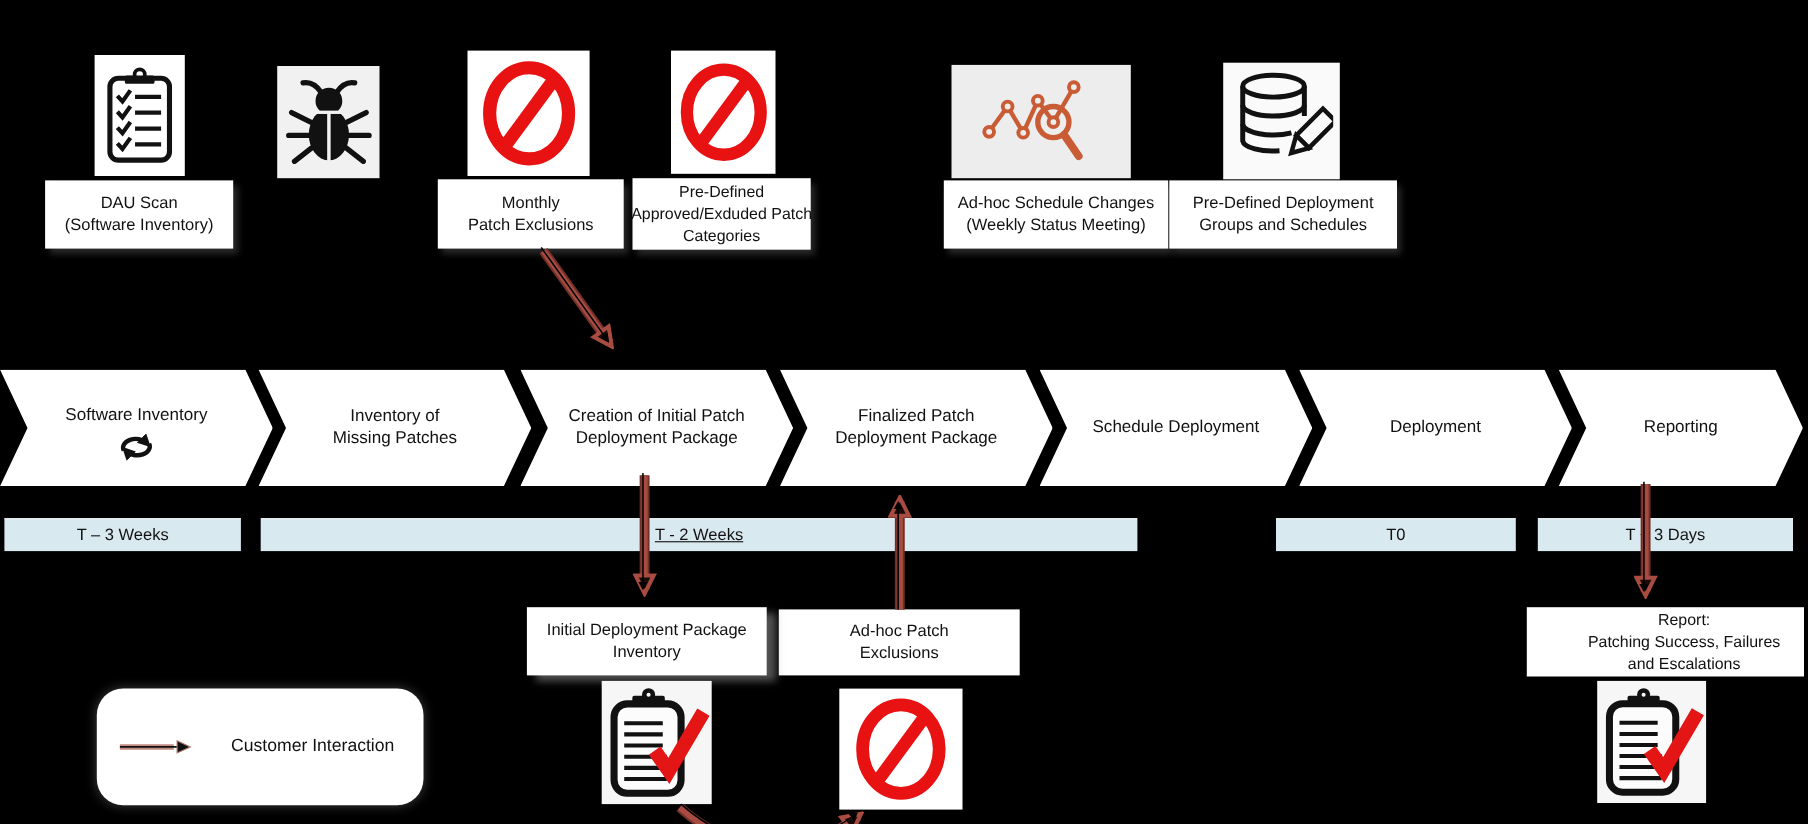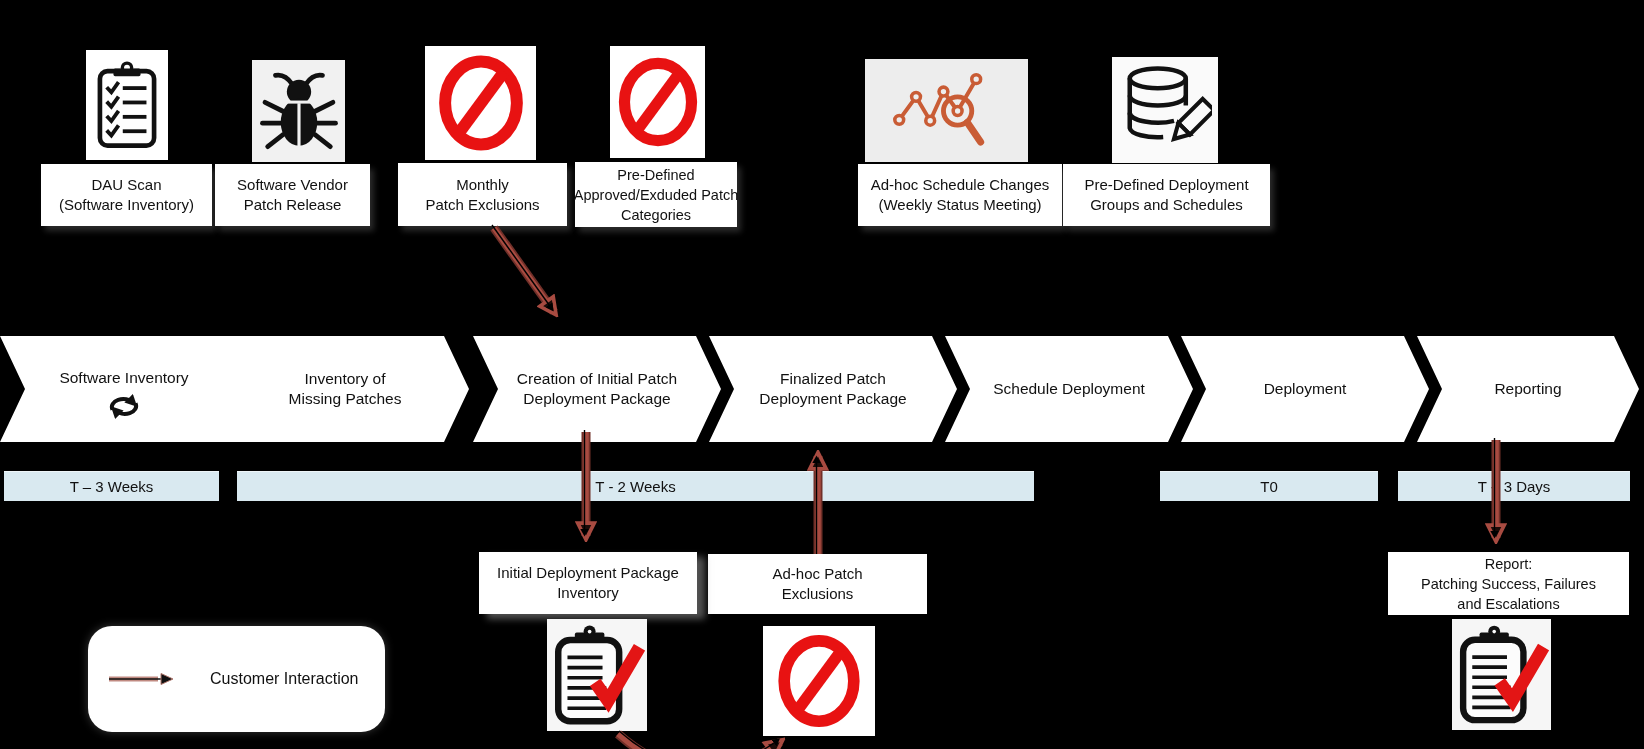--- a/index.html
+++ b/index.html
@@ -88,24 +88,20 @@
         <path d="M65 50 L85 40"></path>
           <path d="M67 64 L88 64"></path>
           <path d="M64 77 L82 91"></path>
       </g>
       <circle cx="46" cy="28" r="14" fill="#111"></circle>
       <ellipse cx="46" cy="63" rx="21" ry="27" fill="#111"></ellipse>
       <rect x="24" y="38" width="44" height="3.5" fill="#f1f1f1"></rect>
       <rect x="44.2" y="41" width="3.6" height="50" fill="#f1f1f1"></rect>
     </svg>
   </div>
-  <div class="lbl" style="left:215px;top:120px;width:155px;height:62px;">
-    <span>Software Vendor</span>
-    <span>Patch Release</span>
-  </div>
 
   <div class="icon-sq" style="left:425px;top:2px;width:111px;height:114px;background:#fff;">
     <svg width="92" height="104" viewBox="0 0 100 112">
       <ellipse cx="50" cy="56" rx="39" ry="45" fill="none" stroke="#e81212" stroke-width="13"></ellipse>
       <line x1="25" y1="90" x2="75" y2="22" stroke="#e81212" stroke-width="13"></line>
     </svg>
   </div>
   <div class="lbl" style="left:398px;top:119px;width:169px;height:63px;">
     <span>Monthly</span>
     <span>Patch Exclusions</span>
@@ -169,21 +165,21 @@
           <defs>
             <marker id="syh" viewBox="0 0 10 10" refX="5" refY="5" markerWidth="3" markerHeight="3" orient="auto">
                 <path d="M0 0 L10 5 L0 10 Z" fill="#111"></path>
               </marker>
           </defs>
           <path d="M9 22 A 13 9 0 0 1 32 14" stroke="#111" stroke-width="4.5" fill="none" marker-end="url(#syh)"></path>
           <path d="M35 15 A 13 9 0 0 1 12 23" stroke="#111" stroke-width="4.5" fill="none" marker-end="url(#syh)"></path>
         </svg>
       </span>
     </div>
-    <div class="chev" style="left:221px;width:248px;">
+    <div class="chev" style="left:235px;width:248px;">
       <span>Inventory of</span>
       <span>Missing Patches</span>
     </div>
     <div class="chev" style="left:473px;width:248px;">
       <span>Creation of Initial Patch</span>
       <span>Deployment Package</span>
     </div>
     <div class="chev" style="left:709px;width:248px;">
       <span>Finalized Patch</span>
       <span>Deployment Package</span>
@@ -193,33 +189,33 @@
     </div>
     <div class="chev" style="left:1181px;width:248px;">
       <span>Deployment</span>
     </div>
     <div class="chev" style="left:1417px;width:222px;">
       <span>Reporting</span>
     </div>
   </div>
 
   <div class="tbar" style="left:4px;width:215px;">T – 3 Weeks</div>
-  <div class="tbar" style="left:237px;width:797px;">T - 2 Weeks</div>
+  <div class="tbar" style="left:237px;width:797px;text-decoration:underline;">T - 2 Weeks</div>
   <div class="tbar" style="left:1160px;width:218px;">T0</div>
   <div class="tbar" style="left:1398px;width:232px;">T + 3 Days</div>
 
   <div class="outbox" style="left:708px;top:510px;width:219px;height:60px;">
     <span>Ad-hoc Patch</span>
     <span>Exclusions</span>
   </div>
   <div class="outbox shadow-r" style="left:479px;top:508px;width:218px;height:62px;">
     <span>Initial Deployment Package</span>
     <span>Inventory</span>
   </div>
-  <div class="outbox" style="left:1388px;top:508px;width:241px;height:63px;font-size:14.5px;line-height:20px;">
+  <div class="outbox" style="left:1388px;top:508px;width:218px;height:63px;font-size:14.5px;line-height:20px;padding-left:34px;">
     <span>Report:</span>
     <span>Patching Success, Failures</span>
     <span>and Escalations</span>
   </div>
 
   <div class="icon-sq" style="left:547px;top:575px;width:100px;height:112px;background:#f6f6f6;">
     <svg width="96" height="104" viewBox="0 0 104 112">
       <rect x="10" y="18" width="66" height="88" rx="13" fill="#fcfcfc" stroke="#111" stroke-width="7"></rect>
       <rect x="28" y="10" width="32" height="11" rx="2" fill="#111"></rect>
       <circle cx="44" cy="9" r="6.5" fill="#111"></circle>

